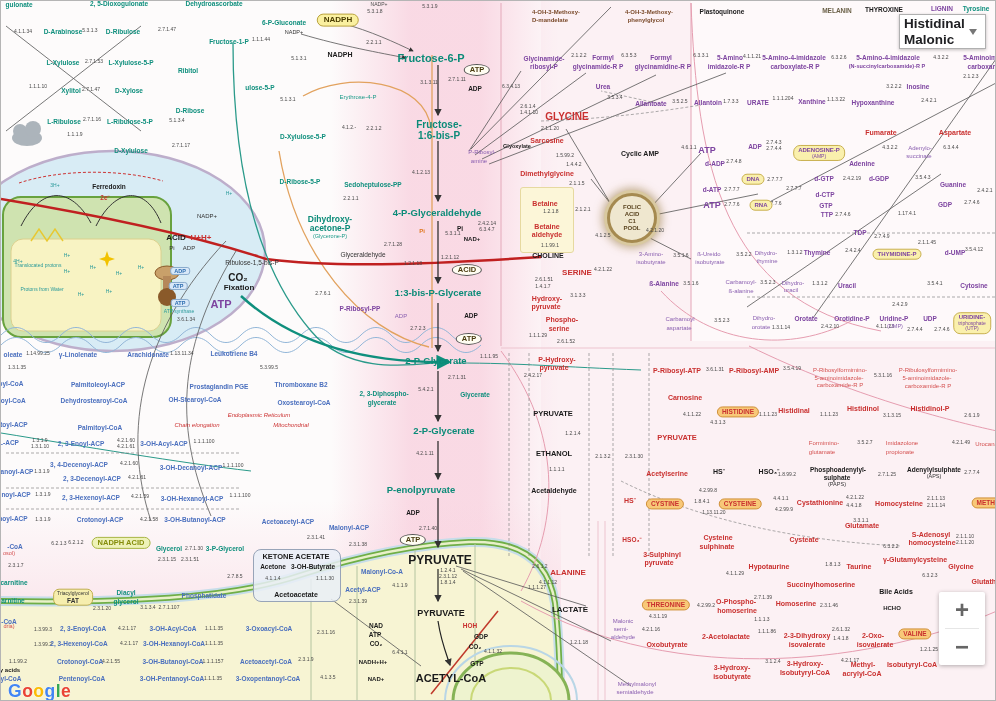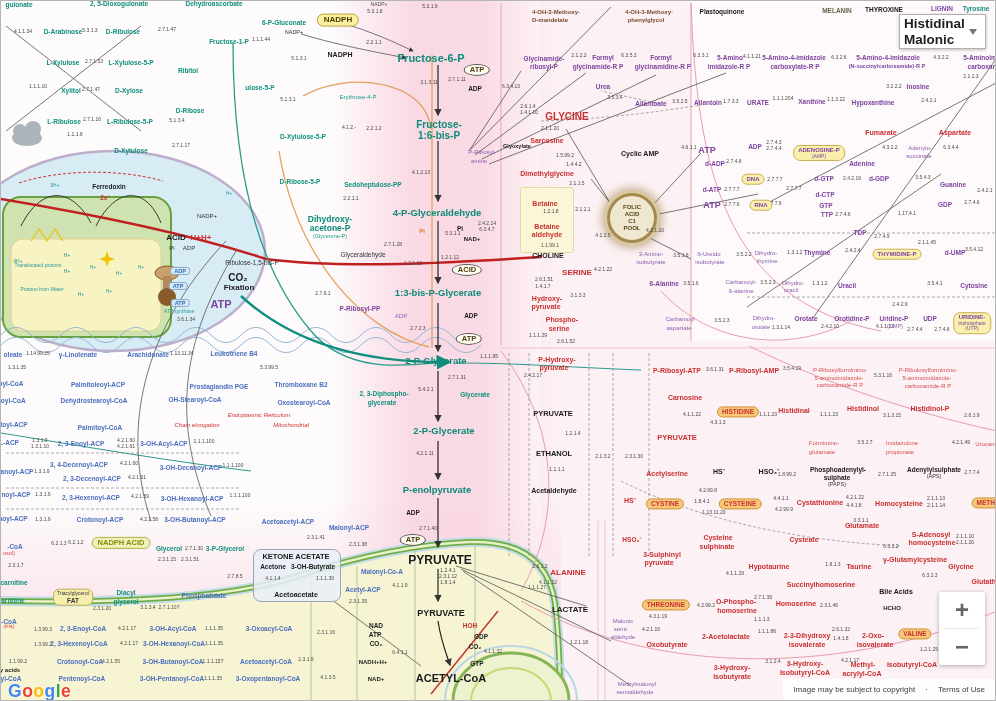--- a/index.html
+++ b/index.html
@@ -262,21 +262,21 @@
       <div class="lab L-ec" style="left: 417px; top: 327px;">2.7.2.3</div>
       <div class="lab L-tB" style="left: 435px; top: 360px;">2-P-Glycerate</div>
       <div class="lab L-ec" style="left: 488px; top: 355px;">1.1.1.95</div>
       <div class="lab L-ec" style="left: 456px; top: 376px;">2.7.1.31</div>
       <div class="lab L-tb" style="left: 474px; top: 394px;">Glycerate</div>
       <div class="lab L-tb" style="left: 383px; top: 393px;">2, 3-Diphospho-</div>
       <div class="lab L-tb" style="left: 381px; top: 402px;">glycerate</div>
       <div class="lab L-ec" style="left: 425px; top: 388px;">5.4.2.1</div>
       <div class="lab L-tB" style="left: 443px; top: 430px;">2-P-Glycerate</div>
       <div class="lab L-ec" style="left: 424px; top: 452px;">4.2.1.11</div>
-      <div class="lab L-tB" style="left: 436px; top: 489px;">P-enolpyruvate</div>
+      <div class="lab L-tB" style="left: 420px; top: 489px;">P-enolpyruvate</div>
       <div class="lab L-kb" style="left: 412px; top: 512px; font-size: 6.5px;">ADP</div>
       <div class="lab L-ec" style="left: 427px; top: 527px;">2.7.1.40</div>
       <div class="lab L-kb" style="left: 439px; top: 559px; font-size: 12px;">PYRUVATE</div>
       <div class="lab L-ec" style="left: 447px; top: 569px;">1.2.4.1</div>
       <div class="lab L-ec" style="left: 447px; top: 575px;">2.3.1.12</div>
       <div class="lab L-ec" style="left: 447px; top: 581px;">1.8.1.4</div>
       <div class="lab L-kb" style="left: 440px; top: 612px; font-size: 9px;">PYRUVATE</div>
       <div class="lab L-kb" style="left: 375px; top: 625px; font-size: 6.5px;">NAD</div>
       <div class="lab L-kb" style="left: 374px; top: 634px; font-size: 6.5px;">ATP</div>
       <div class="lab L-kb" style="left: 375px; top: 643px; font-size: 6.5px;">CO₂</div>
@@ -775,19 +775,14 @@
   </div>
 
   <div id="zoom-card">
     <div class="zbtn">+</div>
     <div id="zoom-divider"></div>
     <div class="zbtn">−</div>
   </div>
 
   <div id="google-logo"><span style="color: rgb(66, 133, 244);">G</span><span style="color: rgb(234, 67, 53);">o</span><span style="color: rgb(251, 188, 5);">o</span><span style="color: rgb(66, 133, 244);">g</span><span style="color: rgb(52, 168, 83);">l</span><span style="color: rgb(234, 67, 53);">e</span></div>
 
-  <div id="attrib-bar">
-    <span class="att">Image may be subject to copyright</span>
-    <span class="att">·</span>
-    <span class="att">Terms of Use</span>
-  </div>
 
 </div>
 
 </body></html>

